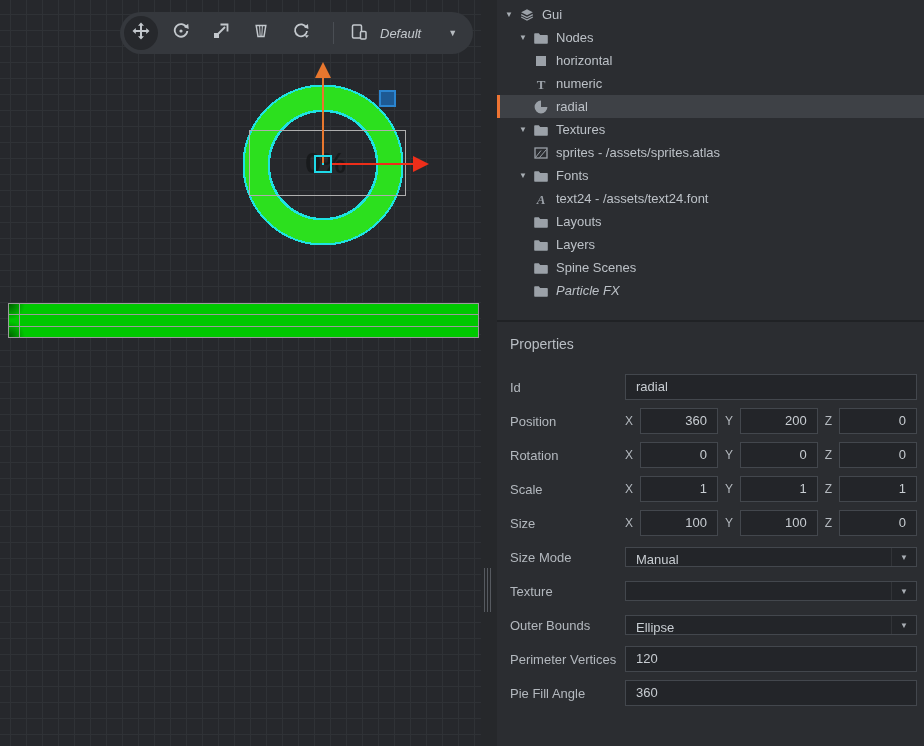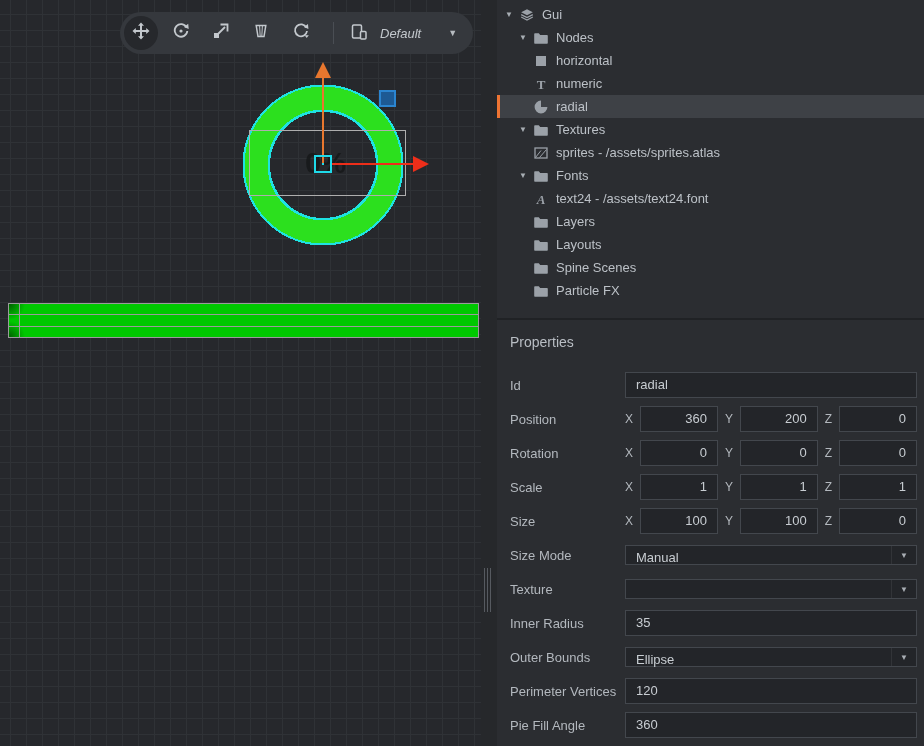--- a/index.html
+++ b/index.html
@@ -273,41 +273,41 @@
           </span>
           <span class="lbl">text24 - /assets/text24.font</span>
         </div>
         <div class="tree-row" style="padding-left: 22px;">
           <span class="arrow"></span>
           <span class="t-icon">
             <svg width="16" height="16" viewBox="0 0 16 16">
               <path d="M1.2 4.2c0-.6.4-1 1-1h3.6l1.4 1.8h6.6c.6 0 1 .4 1 1v6.8c0 .6-.4 1-1 1H2.2c-.6 0-1-.4-1-1z" fill="currentColor"></path>
             </svg>
           </span>
+          <span class="lbl">Layouts</span>
+        </div>
+        <div class="tree-row" style="padding-left: 22px;">
+          <span class="arrow"></span>
+          <span class="t-icon">
+            <svg width="16" height="16" viewBox="0 0 16 16">
+              <path d="M1.2 4.2c0-.6.4-1 1-1h3.6l1.4 1.8h6.6c.6 0 1 .4 1 1v6.8c0 .6-.4 1-1 1H2.2c-.6 0-1-.4-1-1z" fill="currentColor"></path>
+            </svg>
+          </span>
           <span class="lbl">Layers</span>
         </div>
         <div class="tree-row" style="padding-left: 22px;">
           <span class="arrow"></span>
           <span class="t-icon">
             <svg width="16" height="16" viewBox="0 0 16 16">
               <path d="M1.2 4.2c0-.6.4-1 1-1h3.6l1.4 1.8h6.6c.6 0 1 .4 1 1v6.8c0 .6-.4 1-1 1H2.2c-.6 0-1-.4-1-1z" fill="currentColor"></path>
             </svg>
           </span>
-          <span class="lbl">Layouts</span>
-        </div>
-        <div class="tree-row" style="padding-left: 22px;">
-          <span class="arrow"></span>
-          <span class="t-icon">
-            <svg width="16" height="16" viewBox="0 0 16 16">
-              <path d="M1.2 4.2c0-.6.4-1 1-1h3.6l1.4 1.8h6.6c.6 0 1 .4 1 1v6.8c0 .6-.4 1-1 1H2.2c-.6 0-1-.4-1-1z" fill="currentColor"></path>
-            </svg>
-          </span>
           <span class="lbl">Spine Scenes</span>
         </div>
-        <div class="tree-row" style="padding-left: 22px;">
+        <div class="tree-row" style="padding-left: 22px; font-style: italic;">
           <span class="arrow"></span>
           <span class="t-icon">
             <svg width="16" height="16" viewBox="0 0 16 16">
               <path d="M1.2 4.2c0-.6.4-1 1-1h3.6l1.4 1.8h6.6c.6 0 1 .4 1 1v6.8c0 .6-.4 1-1 1H2.2c-.6 0-1-.4-1-1z" fill="currentColor"></path>
             </svg>
           </span>
           <span class="lbl">Particle FX</span>
         </div>
       </div>
     <div class="props">
@@ -383,26 +383,20 @@
           <div class="prop-row">
             <div class="p-lbl">Texture</div>
             <div class="p-ctrl">
               <div class="select">
                 <span class="val"></span>
                 <span class="s-caret">▼</span>
               </div>
             </div>
           </div>
           <div class="prop-row">
-            <div class="p-lbl">Inner Radius</div>
-            <div class="p-ctrl">
-              <div class="field text">35</div>
-            </div>
-          </div>
-          <div class="prop-row">
             <div class="p-lbl">Outer Bounds</div>
             <div class="p-ctrl">
               <div class="select">
                 <span class="val">Ellipse</span>
                 <span class="s-caret">▼</span>
               </div>
             </div>
           </div>
           <div class="prop-row">
             <div class="p-lbl">Perimeter Vertices</div>

